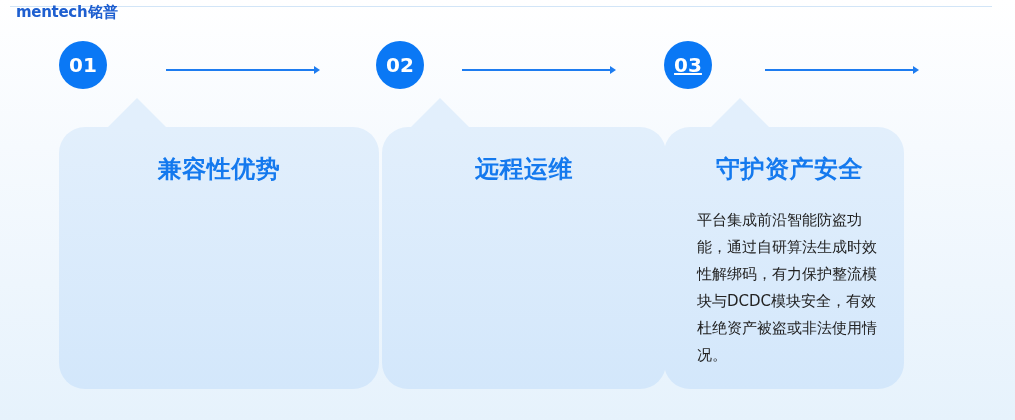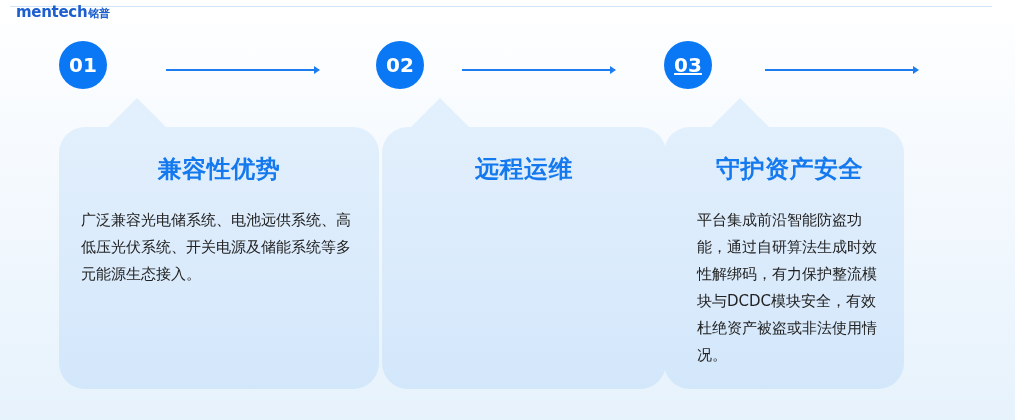--- a/index.html
+++ b/index.html
@@ -12,21 +12,21 @@
   .top-line {
     position: absolute; left: 10px; top: 6px; width: 982px; height: 1px;
     background: #d2e5f7;
   }
   .logo {
     position: absolute; left: 16px; top: 3px;
     font-family: "DejaVu Sans", sans-serif;
     font-weight: bold; font-size: 15px; color: #1e5fd0;
     letter-spacing: -0.3px; line-height: 18px;
   }
-  .logo .cn { font-size: 11px; margin-left: 1px; }
+  .logo .cn { font-size: 15px; margin-left: 1px; }
   .num {
     position: absolute; top: 41px; width: 48px; height: 48px; border-radius: 50%;
     background: #0a78f5; color: #ffffff; font-weight: bold; font-size: 20px;
     display: flex; align-items: center; justify-content: center;
     font-family: "DejaVu Sans", sans-serif;
   }
   .arrow {
     position: absolute; top: 69px; height: 2px; background: #1d7cf0;
   }
   .arrow::after {
@@ -59,21 +59,20 @@
 <div class="logo">
   <span>mentech</span><span class="cn">铭普</span>
 </div>
 
 <div>
   <div class="num" style="left:59px;">01</div>
   <div class="arrow" style="left:166px; width:150px;"></div>
   <div class="pointer" style="left:107px;"></div>
   <div class="card" style="left:59px; width:320px;">
     <div class="card-title">兼容性优势</div>
-    <div class="card-body">广泛兼容光电储系统、电池远供系统、高低压光伏系统、开关电源及储能系统等多元能源生态接入。</div>
   </div>
 </div>
 
 <div>
   <div class="num" style="left:376px;">02</div>
   <div class="arrow" style="left:462px; width:150px;"></div>
   <div class="pointer" style="left:410px;"></div>
   <div class="card" style="left:382px; width:284px;">
     <div class="card-title">远程运维</div>
   </div>

